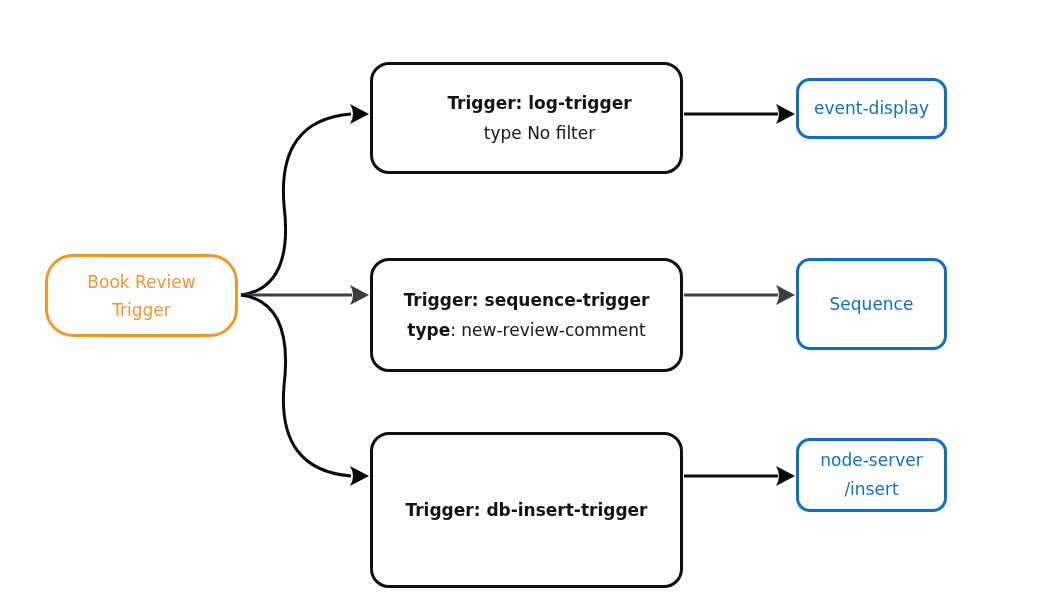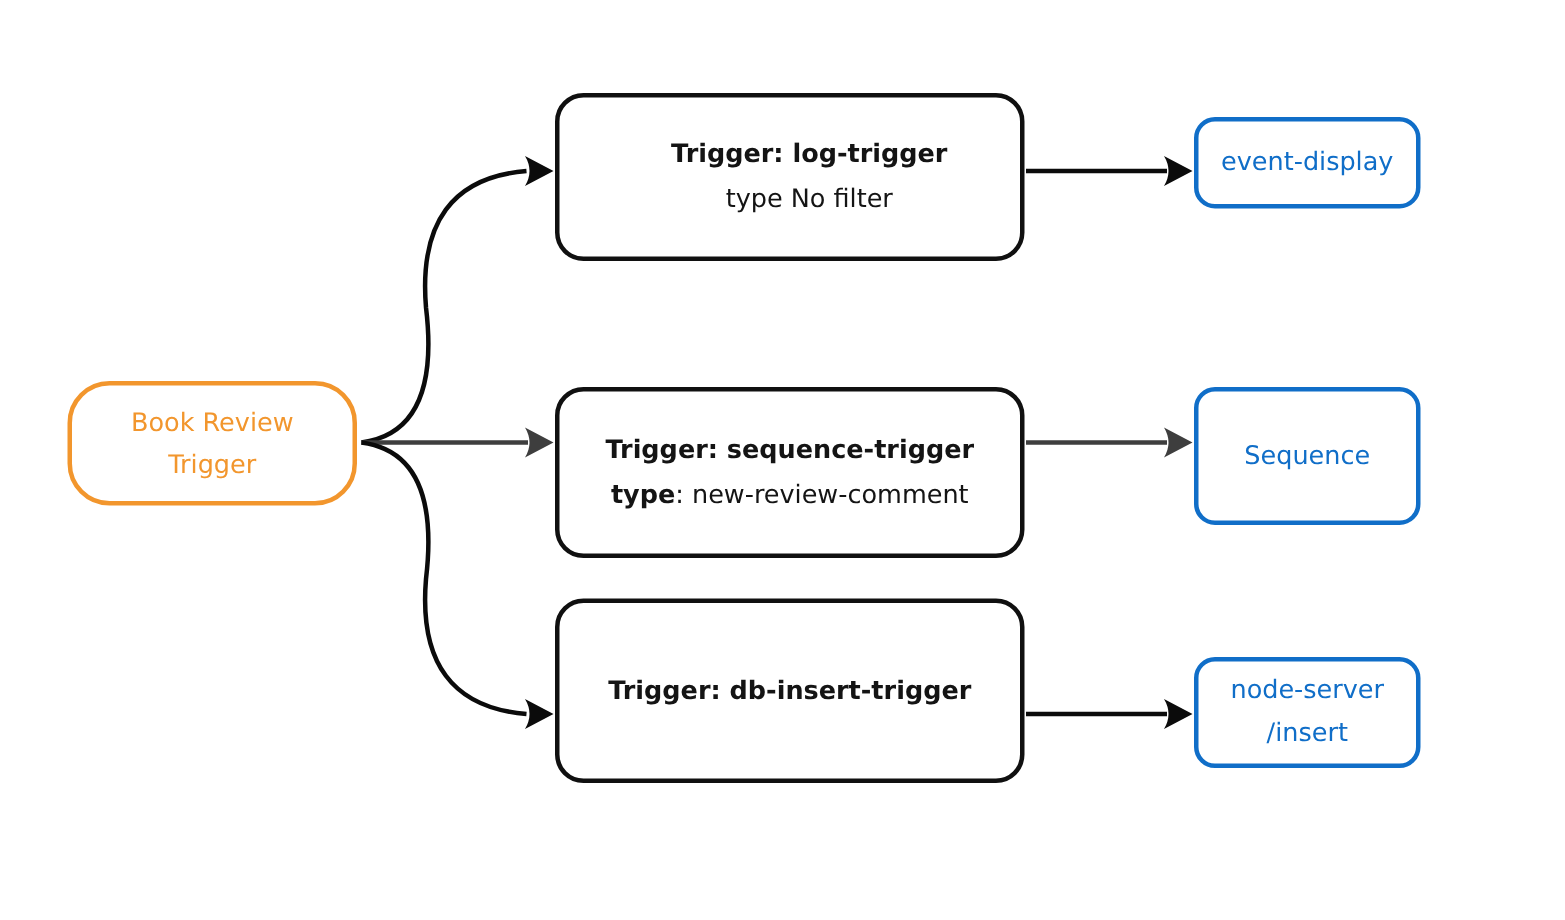--- a/index.html
+++ b/index.html
@@ -43,21 +43,21 @@
     border: 3px solid var(--node-border-black);
     border-radius: 19px;
     color: #141414;
     font-size: 17px; line-height: 30px;
   }
   .trigger .title { font-weight: bold; }
   .trigger .b { font-weight: bold; }
   #trigger-1 { top: 62px;  height: 112px; }
   #trigger-1 .txt { transform: translateX(13px); }
   #trigger-2 { top: 242px; height: 114px; margin-top: 16px; }
-  #trigger-3 { top: 399px; height: 123px; }
+  #trigger-3 { top: 432px; height: 156px; }
   #trigger-3 .shift-right { transform: translateX(16px); }
   .sink {
     left: 796px; width: 151px;
     border: 3px solid var(--accent-blue);
     border-radius: 14px;
     color: var(--accent-blue);
     font-size: 17px; line-height: 29px;
   }
   #sink-1 { top: 78px;  height: 61px; }
   #sink-2 { top: 258px; height: 92px; }

